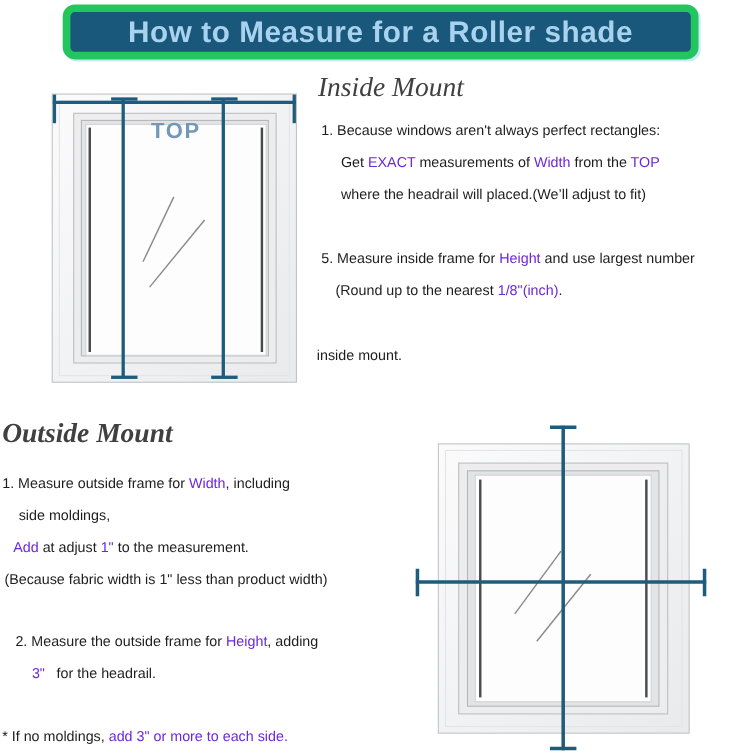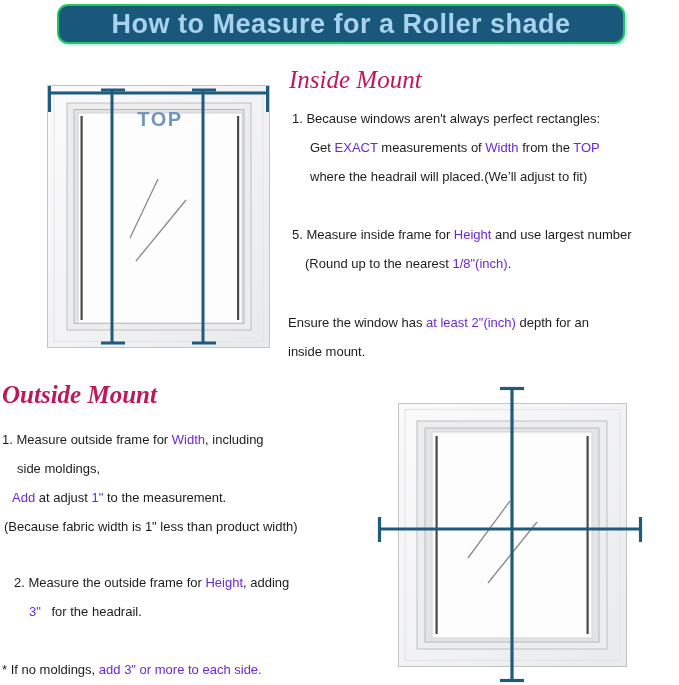--- a/index.html
+++ b/index.html
@@ -7,34 +7,34 @@
     width:679px; height:685px; position:relative; overflow:hidden;
     background:#ffffff;
     font-family:"Liberation Sans", sans-serif;
   }
   .abs { position:absolute; }
 
   
   #title-bar {
     left:57px; top:4px; width:564px; height:36px;
     background:#19587B;
-    border:2px solid #22c55e;
+    border:7px solid #22c55e;
     border-radius:11px;
     box-shadow:2px 2px 0 0 rgba(190,231,246,0.85);
     display:flex; align-items:center; justify-content:center;
   }
   #title-bar .title-text {
     font-size:27px; font-weight:bold; color:#A9D2EE; letter-spacing:0.5px;
     white-space:nowrap;
   }
 
   
   .section-heading {
     font-family:"Liberation Serif", serif; font-style:italic;
-    font-size:25px; color:#be185d; white-space:nowrap;
+    font-size:25px; color:#404040; white-space:nowrap;
   }
 
   
   .body-text { font-size:13px; line-height:29px; color:#1d1d1d; }
   .body-text .purple { color:#6d28d9; }
   .tl { white-space:nowrap; }
   .ind18 { padding-left:18px; }
   .ind15 { padding-left:15px; }
   .ind13 { padding-left:13px; }
   .ind10 { padding-left:10px; }
@@ -97,21 +97,20 @@
   <div class="tl ind18"><span>Get </span><span class="purple">EXACT</span><span> measurements of </span><span class="purple">Width</span><span> from the </span><span class="purple">TOP</span></div>
   <div class="tl ind18">where the headrail will placed.(We’ll adjust to fit)</div>
 </div>
 
 <div class="abs body-text" style="left:292px; top:220px;">
   <div class="tl"><span>5. Measure inside frame for </span><span class="purple">Height</span><span> and use largest number</span></div>
   <div class="tl ind13"><span>(Round up to the nearest </span><span class="purple">1/8"(inch)</span><span>.</span></div>
 </div>
 
 <div class="abs body-text" style="left:288px; top:308px;">
-  <div class="tl"><span>Ensure the window has </span><span class="purple">at least 2"(inch)</span><span> depth for an</span></div>
   <div class="tl">inside mount.</div>
 </div>
 
 <div class="abs section-heading" style="left:2px; top:381px;font-weight:bold;">Outside Mount</div>
 
 <div class="abs body-text" style="left:2px; top:425px;">
   <div class="tl"><span>1. Measure outside frame for </span><span class="purple">Width</span><span>, including</span></div>
   <div class="tl ind15">side moldings,</div>
   <div class="tl ind10"><span class="purple">Add</span><span> at adjust </span><span class="purple">1"</span><span> to the measurement.</span></div>
   <div class="tl ind2">(Because fabric width is 1" less than product width)</div>

